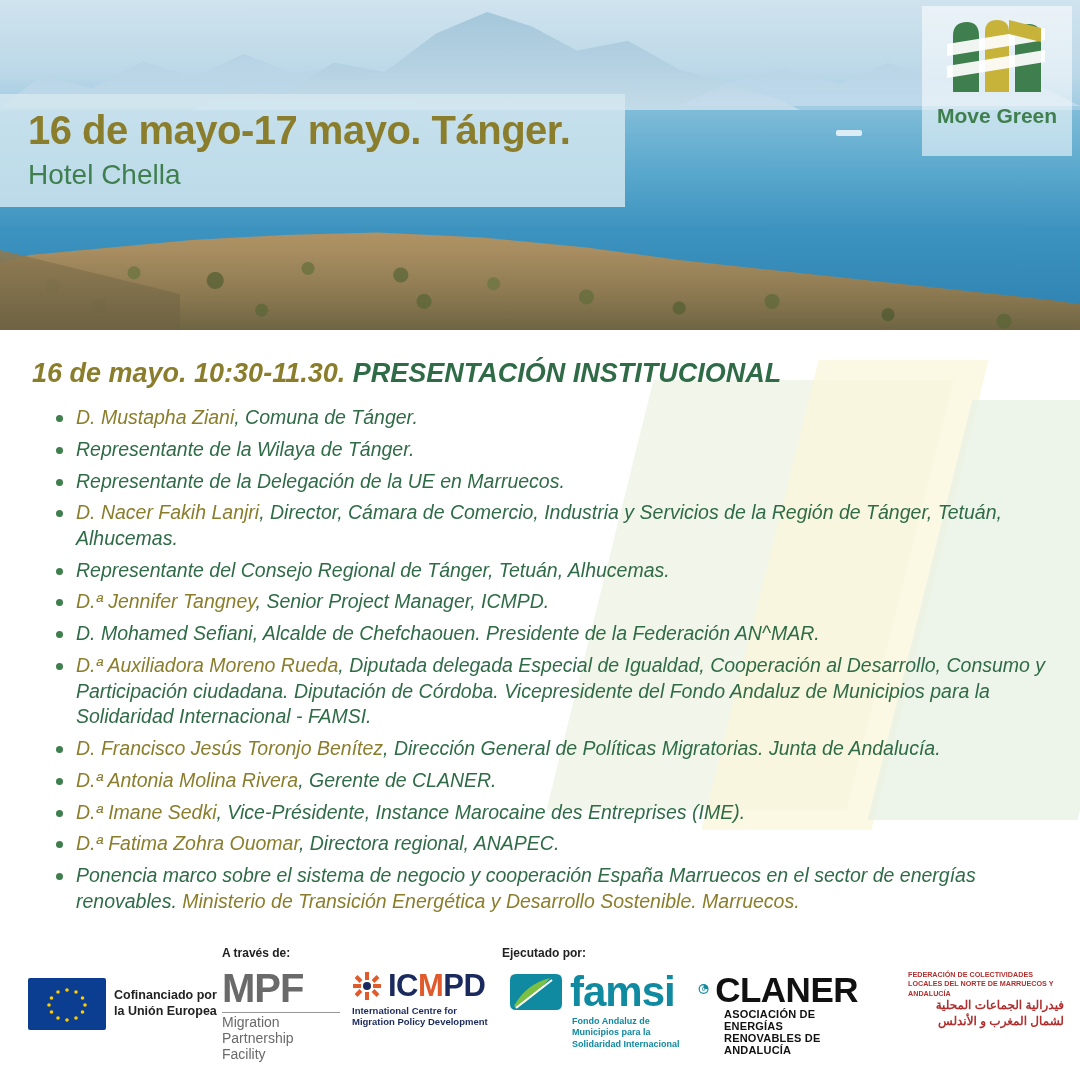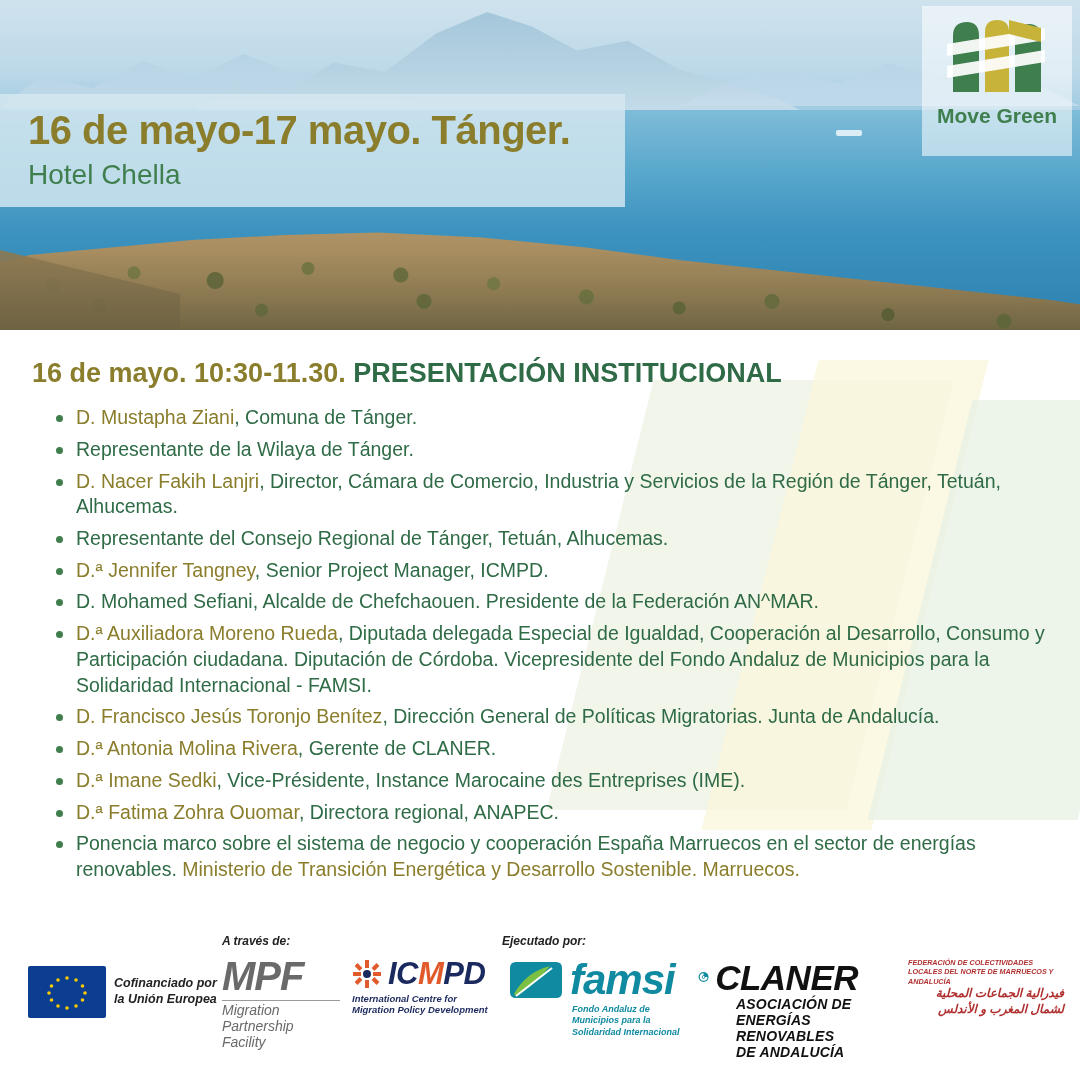--- a/index.html
+++ b/index.html
@@ -164,20 +164,21 @@
     font-weight: 700;
     color: #3f7e4d;
     white-space: nowrap;
   }
 
   
   .content {
     position: relative;
     padding: 28px 32px 0 32px;
     z-index: 3;
+    font-style: italic;
   }
   .section-head {
     font-size: 27px;
     font-weight: 700;
     line-height: 1.15;
     margin-bottom: 16px;
   }
   .sh-time { color: #8a7d2b; }
   .sh-title { color: #2f6b46; }
 
@@ -231,26 +232,25 @@
     width: 210px; height: 420px;
     background: #e9f1e3;
     transform: skewX(-14deg);
     opacity: .8;
   }
 
   
   .footer {
     position: absolute;
     left: 0;
-    bottom: 12px;
+    bottom: 0;
     width: 1080px;
     height: 140px;
     background: #ffffff;
     z-index: 4;
-    font-style: italic;
   }
   .footer-caption {
     position: absolute;
     font-size: 12px;
     font-weight: 700;
     color: #222;
   }
   .cap-through { left: 222px; top: 6px; }
   .cap-exec { left: 502px; top: 6px; }
 
@@ -348,22 +348,22 @@
   .claner-row { display: flex; align-items: center; gap: 6px; }
   .claner-word {
     font-size: 35px;
     font-weight: 700;
     color: #111;
     letter-spacing: -0.5px;
     line-height: 1;
     text-align: right;
   }
   .claner-sub {
-    margin-left: 38px;
-    font-size: 14px;
+    margin-left: 26px;
+    font-size: 11px;
     font-weight: 700;
     color: #111;
     letter-spacing: .2px;
   }
 
   .anmar {
     position: absolute;
     left: 864px; top: 30px;
     width: 200px;
   }
@@ -432,20 +432,21 @@
 
   <div class="content">
     <div class="section-head">
       <span class="sh-time">16 de mayo. 10:30-11.30.</span>
       <span class="sh-title">PRESENTACIÓN INSTITUCIONAL</span>
     </div>
 
     <ul class="agenda">
       <li><span class="hl">D. Mustapha Ziani</span><span>, Comuna de Tánger.</span></li>
       <li><span class="hl"></span><span>Representante de la Wilaya de Tánger.</span></li>
+      <li><span class="hl"></span><span>Representante de la Delegación de la UE en Marruecos.</span></li>
       <li><span class="hl">D. Nacer Fakih Lanjri</span><span>, Director, Cámara de Comercio, Industria y Servicios de la Región de Tánger, Tetuán, Alhucemas.</span></li>
       <li><span class="hl"></span><span>Representante del Consejo Regional de Tánger, Tetuán, Alhucemas.</span></li>
       <li><span class="hl">D.ª Jennifer Tangney</span><span>, Senior Project Manager, ICMPD.</span></li>
       <li><span class="hl"></span><span>D. Mohamed Sefiani, Alcalde de Chefchaouen. Presidente de la Federación AN^MAR.</span></li>
       <li><span class="hl">D.ª Auxiliadora Moreno Rueda</span><span>, Diputada delegada Especial de Igualdad, Cooperación al Desarrollo, Consumo y Participación ciudadana. Diputación de Córdoba. Vicepresidente del Fondo Andaluz de Municipios para la Solidaridad Internacional - FAMSI.</span></li>
       <li><span class="hl">D. Francisco Jesús Toronjo Benítez</span><span>, Dirección General de Políticas Migratorias. Junta de Andalucía.</span></li>
       <li><span class="hl">D.ª Antonia Molina Rivera</span><span>, Gerente de CLANER.</span></li>
       <li><span class="hl">D.ª Imane Sedki</span><span>, Vice-Présidente, Instance Marocaine des Entreprises (IME).</span></li>
       <li><span class="hl">D.ª Fatima Zohra Ouomar</span><span>, Directora regional, ANAPEC.</span></li>
       <li><span class="hl"></span><span>Ponencia marco sobre el sistema de negocio y cooperación España Marruecos en el sector de energías renovables. </span><span class="hl">Ministerio de Transición Energética y Desarrollo Sostenible. Marruecos.</span></li>

